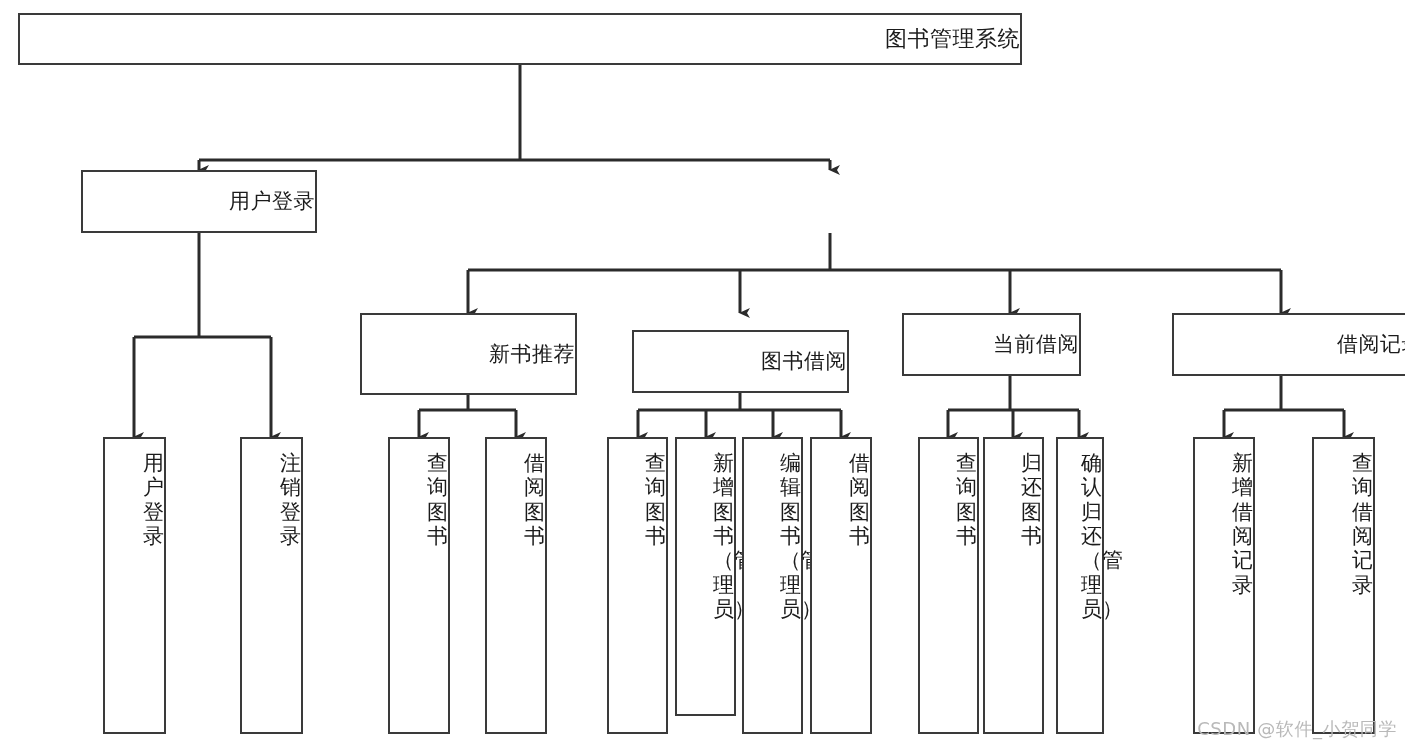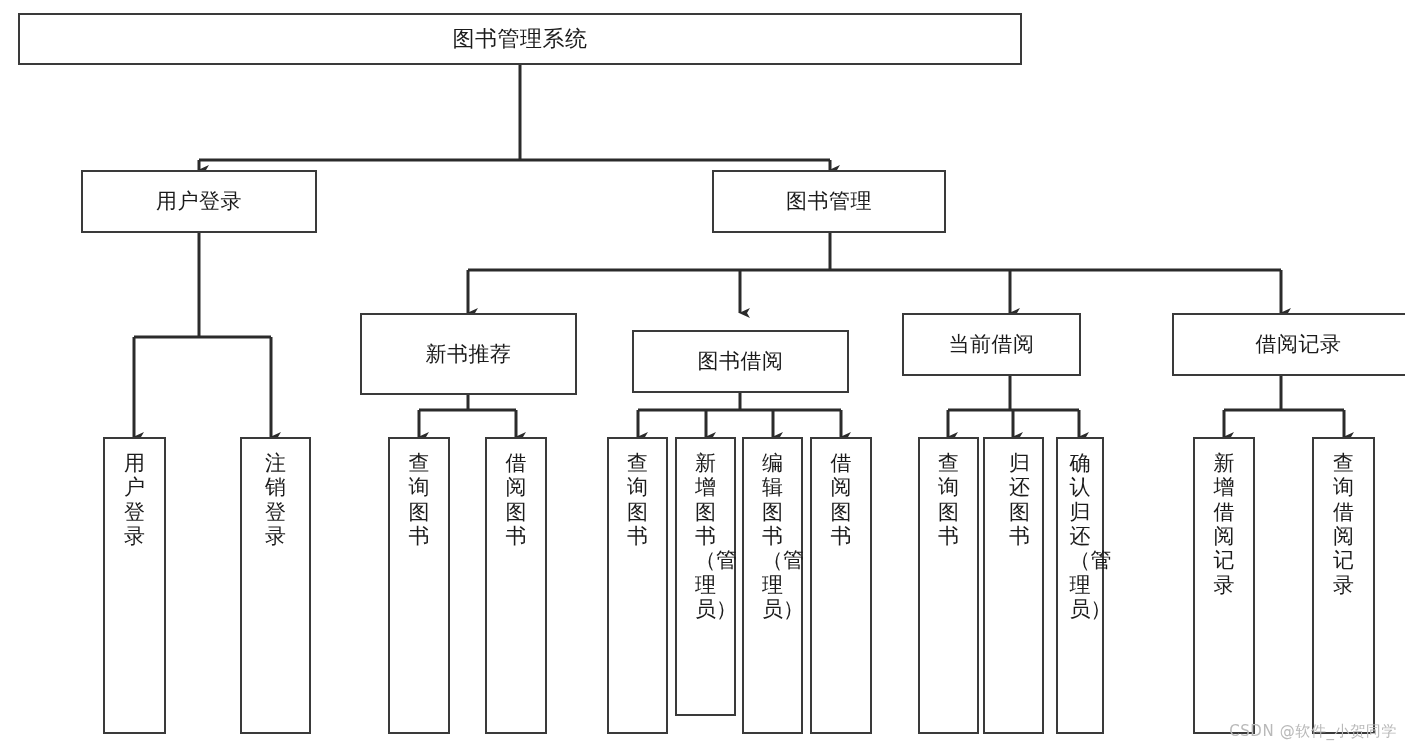--- a/index.html
+++ b/index.html
@@ -26,21 +26,21 @@
     height: 747px;
     pointer-events: none;
   }
   .node {
     position: absolute;
     box-sizing: border-box;
     background: #ffffff;
     border: 2.5px solid #3a3a3a;
     display: flex;
     align-items: center;
-    justify-content: center;
+    justify-content: flex-end;
     color: #1b1b1b;
     font-family: Liberation Serif, serif;
   }
   .node .label {
     display: block;
     text-align: center;
     line-height: 1.18;
     letter-spacing: 0.5px;
   }
   
@@ -62,21 +62,21 @@
     width: 1em;
     word-break: break-all;
     white-space: normal;
     text-align: center;
     letter-spacing: 0;
   }
   #watermark {
     position: absolute;
     right: 8px;
     bottom: 6px;
-    font-size: 15px;
+    font-size: 18px;
     color: #b9b9b9;
     letter-spacing: 0.6px;
     white-space: nowrap;
     user-select: none;
   }
 </style>
 </head>
 <body>
 
 <div id="canvas">
@@ -132,41 +132,38 @@
     </g>
   </svg>
 
   <div class="node horiz" id="node-root" style="left:18px; top:13px; width:1004px; height:52px;">
     <span class="label">图书管理系统</span>
   </div>
 
   <div class="node horiz" style="left:81px; top:170px; width:236px; height:63px;">
     <span class="label">用户登录</span>
   </div>
-  <div class="node horiz" style="left:712px; top:170px; width:234px; height:63px;">
-    <span class="label">图书管理</span>
-  </div>
 
   <div class="node horiz" style="left:360px; top:313px; width:217px; height:82px;">
     <span class="label">新书推荐</span>
   </div>
   <div class="node horiz" style="left:632px; top:330px; width:217px; height:63px;">
     <span class="label">图书借阅</span>
   </div>
   <div class="node horiz" style="left:902px; top:313px; width:179px; height:63px;">
     <span class="label">当前借阅</span>
   </div>
   <div class="node horiz" style="left:1172px; top:313px; width:253px; height:63px;">
     <span class="label">借阅记录</span>
   </div>
 
   <div class="node vert" style="left:103px; top:437px; width:63px; height:297px;">
     <span class="label">用户登录</span>
   </div>
-  <div class="node vert" style="left:240px; top:437px; width:71px; height:297px;">
+  <div class="node vert" style="left:240px; top:437px; width:63px; height:297px;">
     <span class="label">注销登录</span>
   </div>
 
   <div class="node vert" style="left:388px; top:437px; width:62px; height:297px;">
     <span class="label">查询图书</span>
   </div>
   <div class="node vert" style="left:485px; top:437px; width:62px; height:297px;">
     <span class="label">借阅图书</span>
   </div>
 

